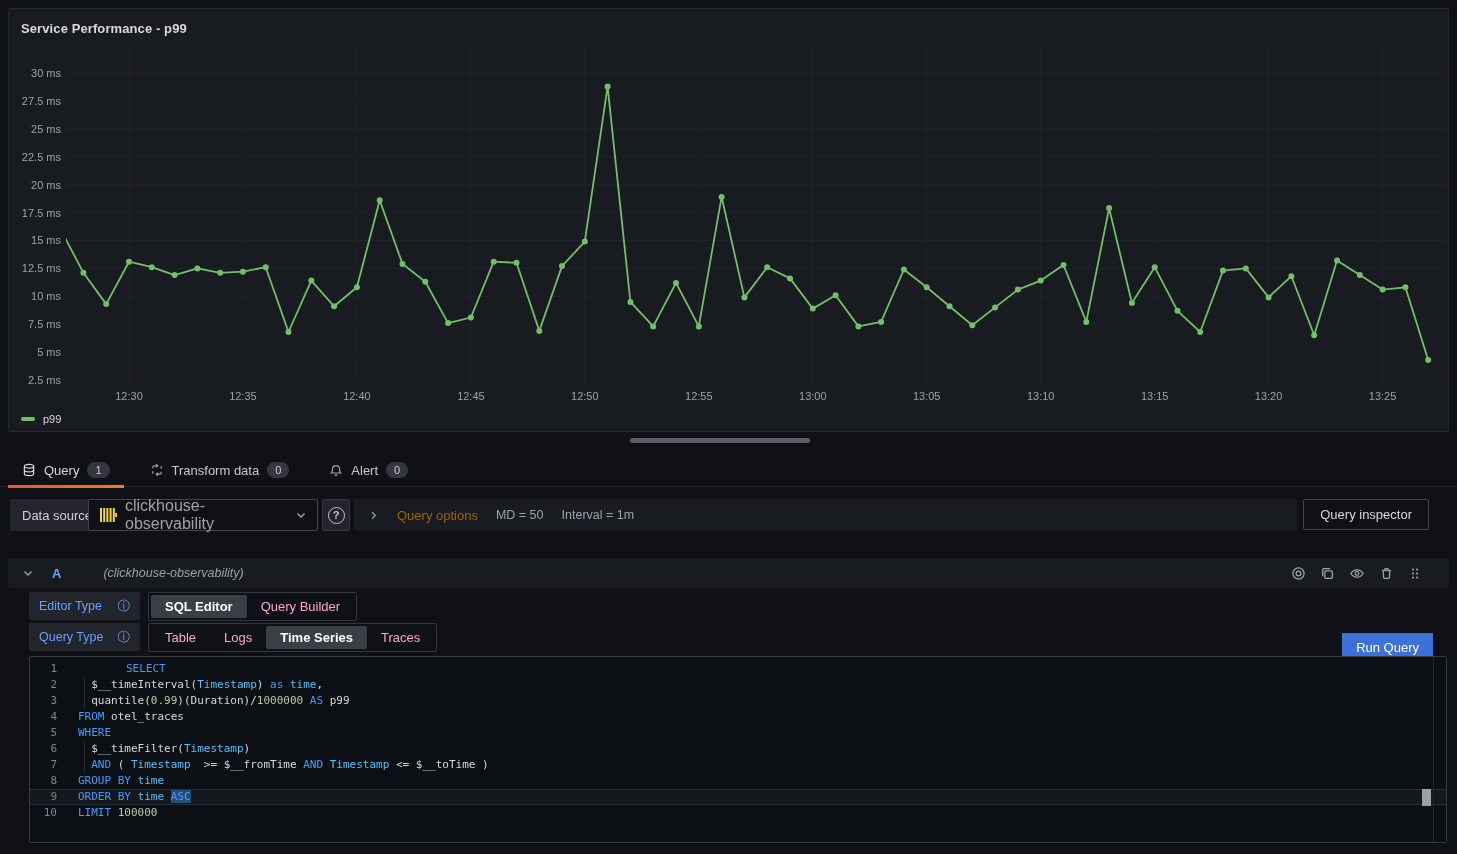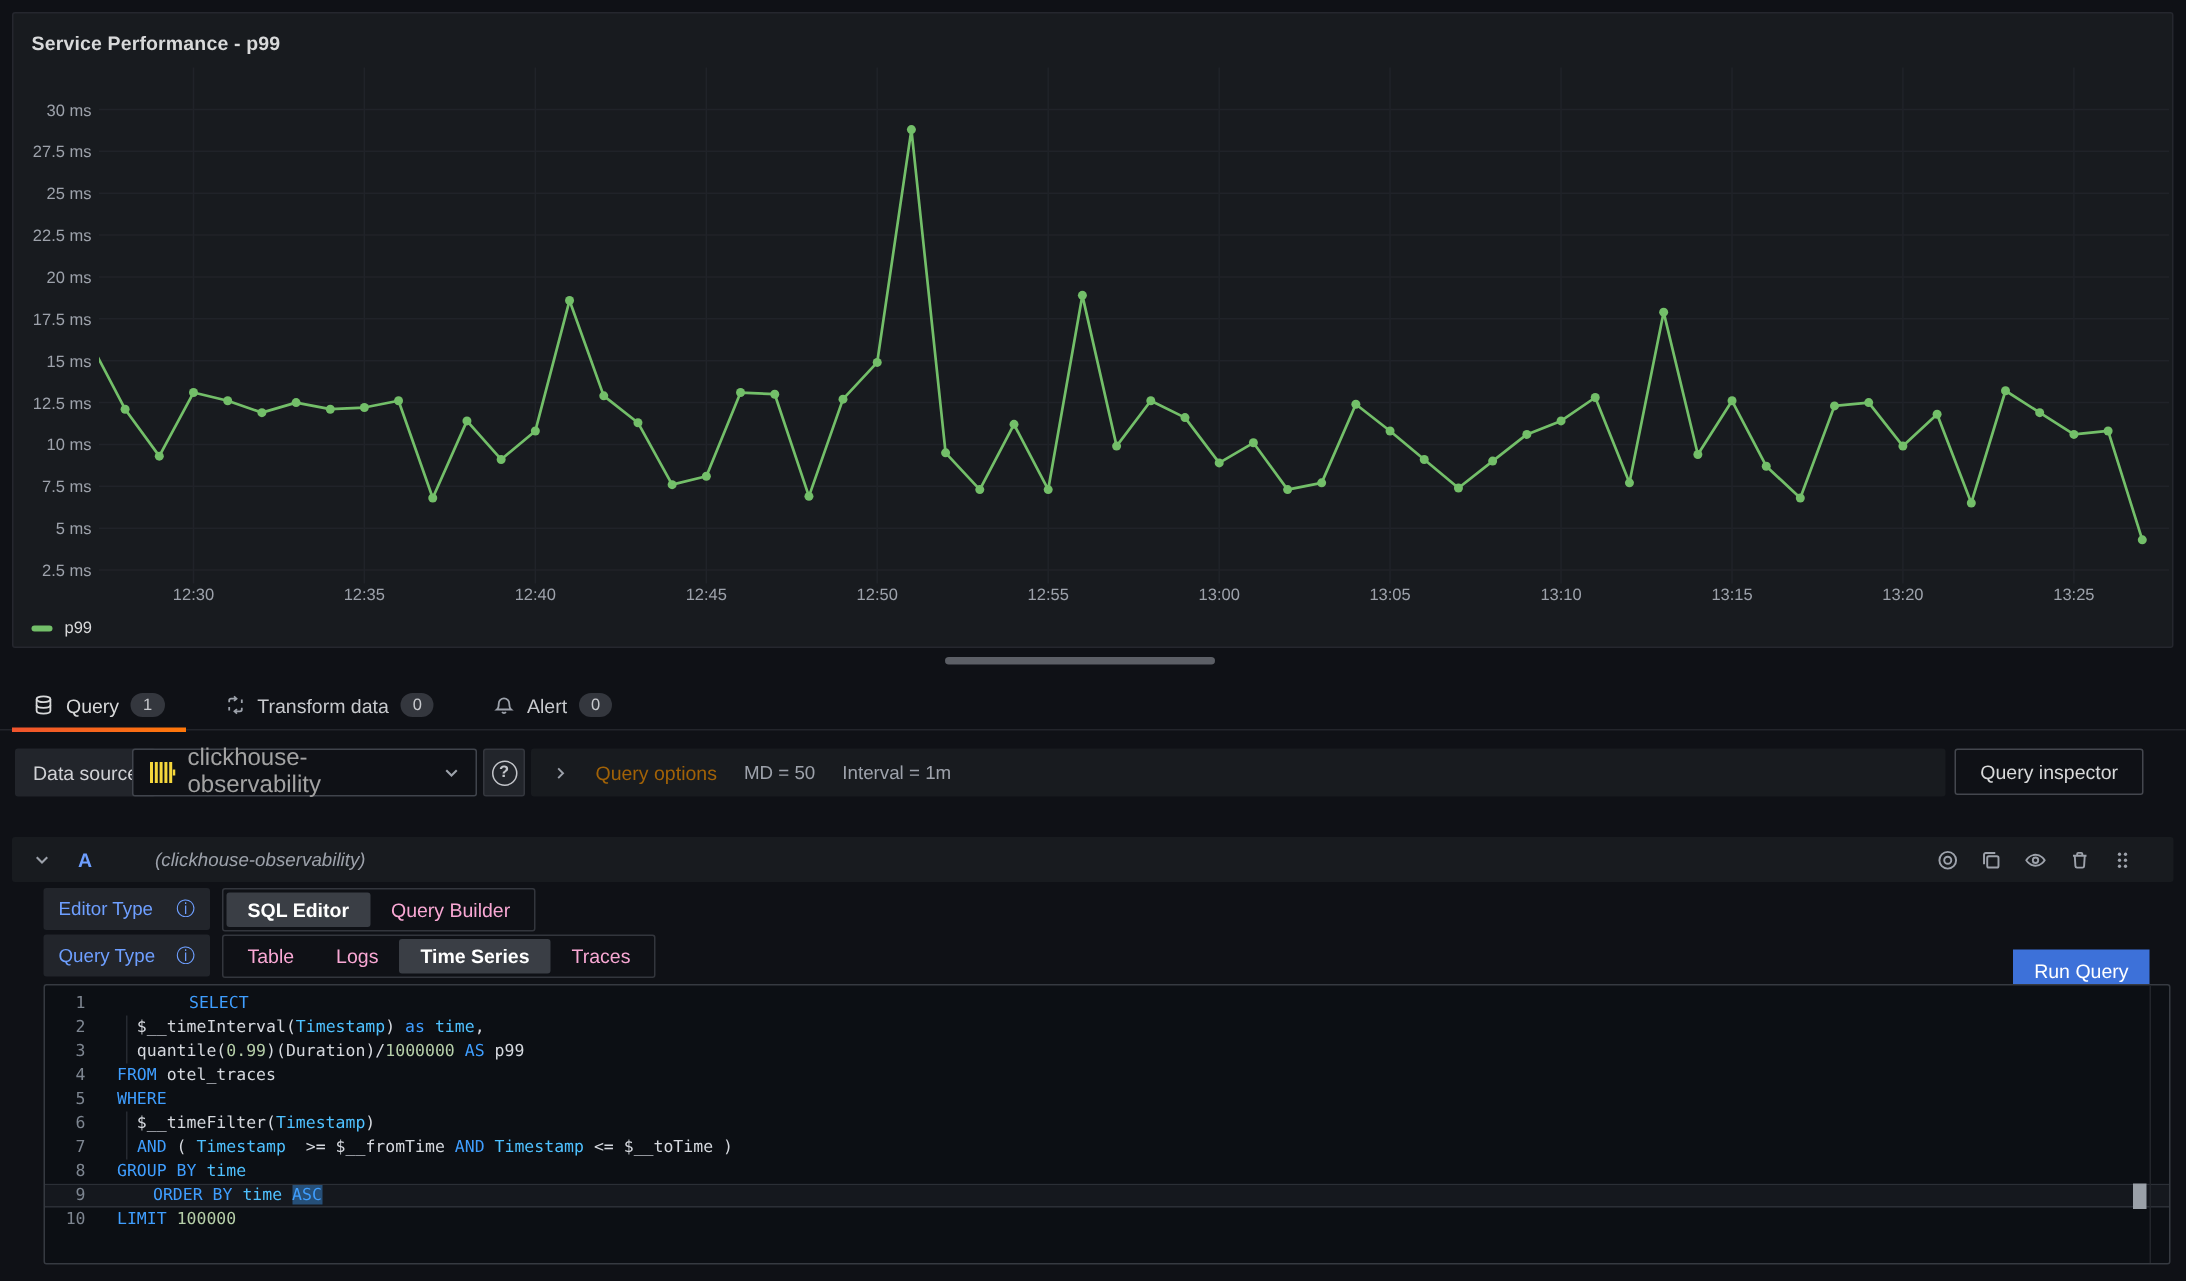--- a/index.html
+++ b/index.html
@@ -382,20 +382,20 @@
 <div class="code-editor">
   <div>
       <div class="code-line"><span class="ln">1</span><span class="lc"><span style="color: rgb(63, 158, 255); margin-left: 48px;">SELECT</span></span></div>
       <div class="code-line"><span class="ln">2</span><span class="lc"><span style="color: rgb(213, 216, 222);">  $__timeInterval(</span><span style="color: rgb(79, 193, 255);">Timestamp</span><span style="color: rgb(213, 216, 222);">) </span><span style="color: rgb(63, 158, 255);">as</span><span style="color: rgb(213, 216, 222);"> </span><span style="color: rgb(79, 193, 255);">time</span><span style="color: rgb(213, 216, 222);">,</span></span></div>
       <div class="code-line"><span class="ln">3</span><span class="lc"><span style="color: rgb(213, 216, 222);">  quantile(</span><span style="color: rgb(181, 206, 168);">0.99</span><span style="color: rgb(213, 216, 222);">)(Duration)/</span><span style="color: rgb(181, 206, 168);">1000000</span><span style="color: rgb(213, 216, 222);"> </span><span style="color: rgb(63, 158, 255);">AS</span><span style="color: rgb(213, 216, 222);"> p99</span></span></div>
       <div class="code-line"><span class="ln">4</span><span class="lc"><span style="color: rgb(63, 158, 255);">FROM</span><span style="color: rgb(213, 216, 222);"> otel_traces</span></span></div>
       <div class="code-line"><span class="ln">5</span><span class="lc"><span style="color: rgb(63, 158, 255);">WHERE</span></span></div>
       <div class="code-line"><span class="ln">6</span><span class="lc"><span style="color: rgb(213, 216, 222);">  $__timeFilter(</span><span style="color: rgb(79, 193, 255);">Timestamp</span><span style="color: rgb(213, 216, 222);">)</span></span></div>
       <div class="code-line"><span class="ln">7</span><span class="lc"><span style="color: rgb(213, 216, 222);">  </span><span style="color: rgb(63, 158, 255);">AND</span><span style="color: rgb(213, 216, 222);"> ( </span><span style="color: rgb(79, 193, 255);">Timestamp</span><span style="color: rgb(213, 216, 222);">  &gt;= $__fromTime </span><span style="color: rgb(63, 158, 255);">AND</span><span style="color: rgb(213, 216, 222);"> </span><span style="color: rgb(79, 193, 255);">Timestamp</span><span style="color: rgb(213, 216, 222);"> &lt;= $__toTime )</span></span></div>
       <div class="code-line"><span class="ln">8</span><span class="lc"><span style="color: rgb(63, 158, 255);">GROUP BY</span><span style="color: rgb(213, 216, 222);"> </span><span style="color: rgb(79, 193, 255);">time</span></span></div>
-      <div class="code-line current"><span class="ln">9</span><span class="lc"><span style="color: rgb(63, 158, 255); margin-left: 24px;">ORDER BY</span><span style="color: rgb(213, 216, 222);"> </span><span style="color: rgb(79, 193, 255);">time</span><span style="color: rgb(213, 216, 222);"> </span><span class="sel" style="color: rgb(63, 158, 255);">ASC</span></span></div>
+      <div class="code-line current"><span class="ln">9</span><span class="lc"><span style="color: rgb(63, 158, 255);">ORDER BY</span><span style="color: rgb(213, 216, 222);"> </span><span style="color: rgb(79, 193, 255);">time</span><span style="color: rgb(213, 216, 222);"> </span><span class="sel" style="color: rgb(63, 158, 255);">ASC</span></span></div>
       <div class="code-line"><span class="ln">10</span><span class="lc"><span style="color: rgb(63, 158, 255);">LIMIT</span><span style="color: rgb(213, 216, 222);"> </span><span style="color: rgb(181, 206, 168);">100000</span></span></div>
     </div>
   <div class="indent-guide" style="top:20px;height:32px"></div>
   <div class="indent-guide" style="top:84px;height:32px"></div>
   <div class="gutter-sep"></div>
   <div class="overview-marker"></div>
 </div>
 
 </body></html>

